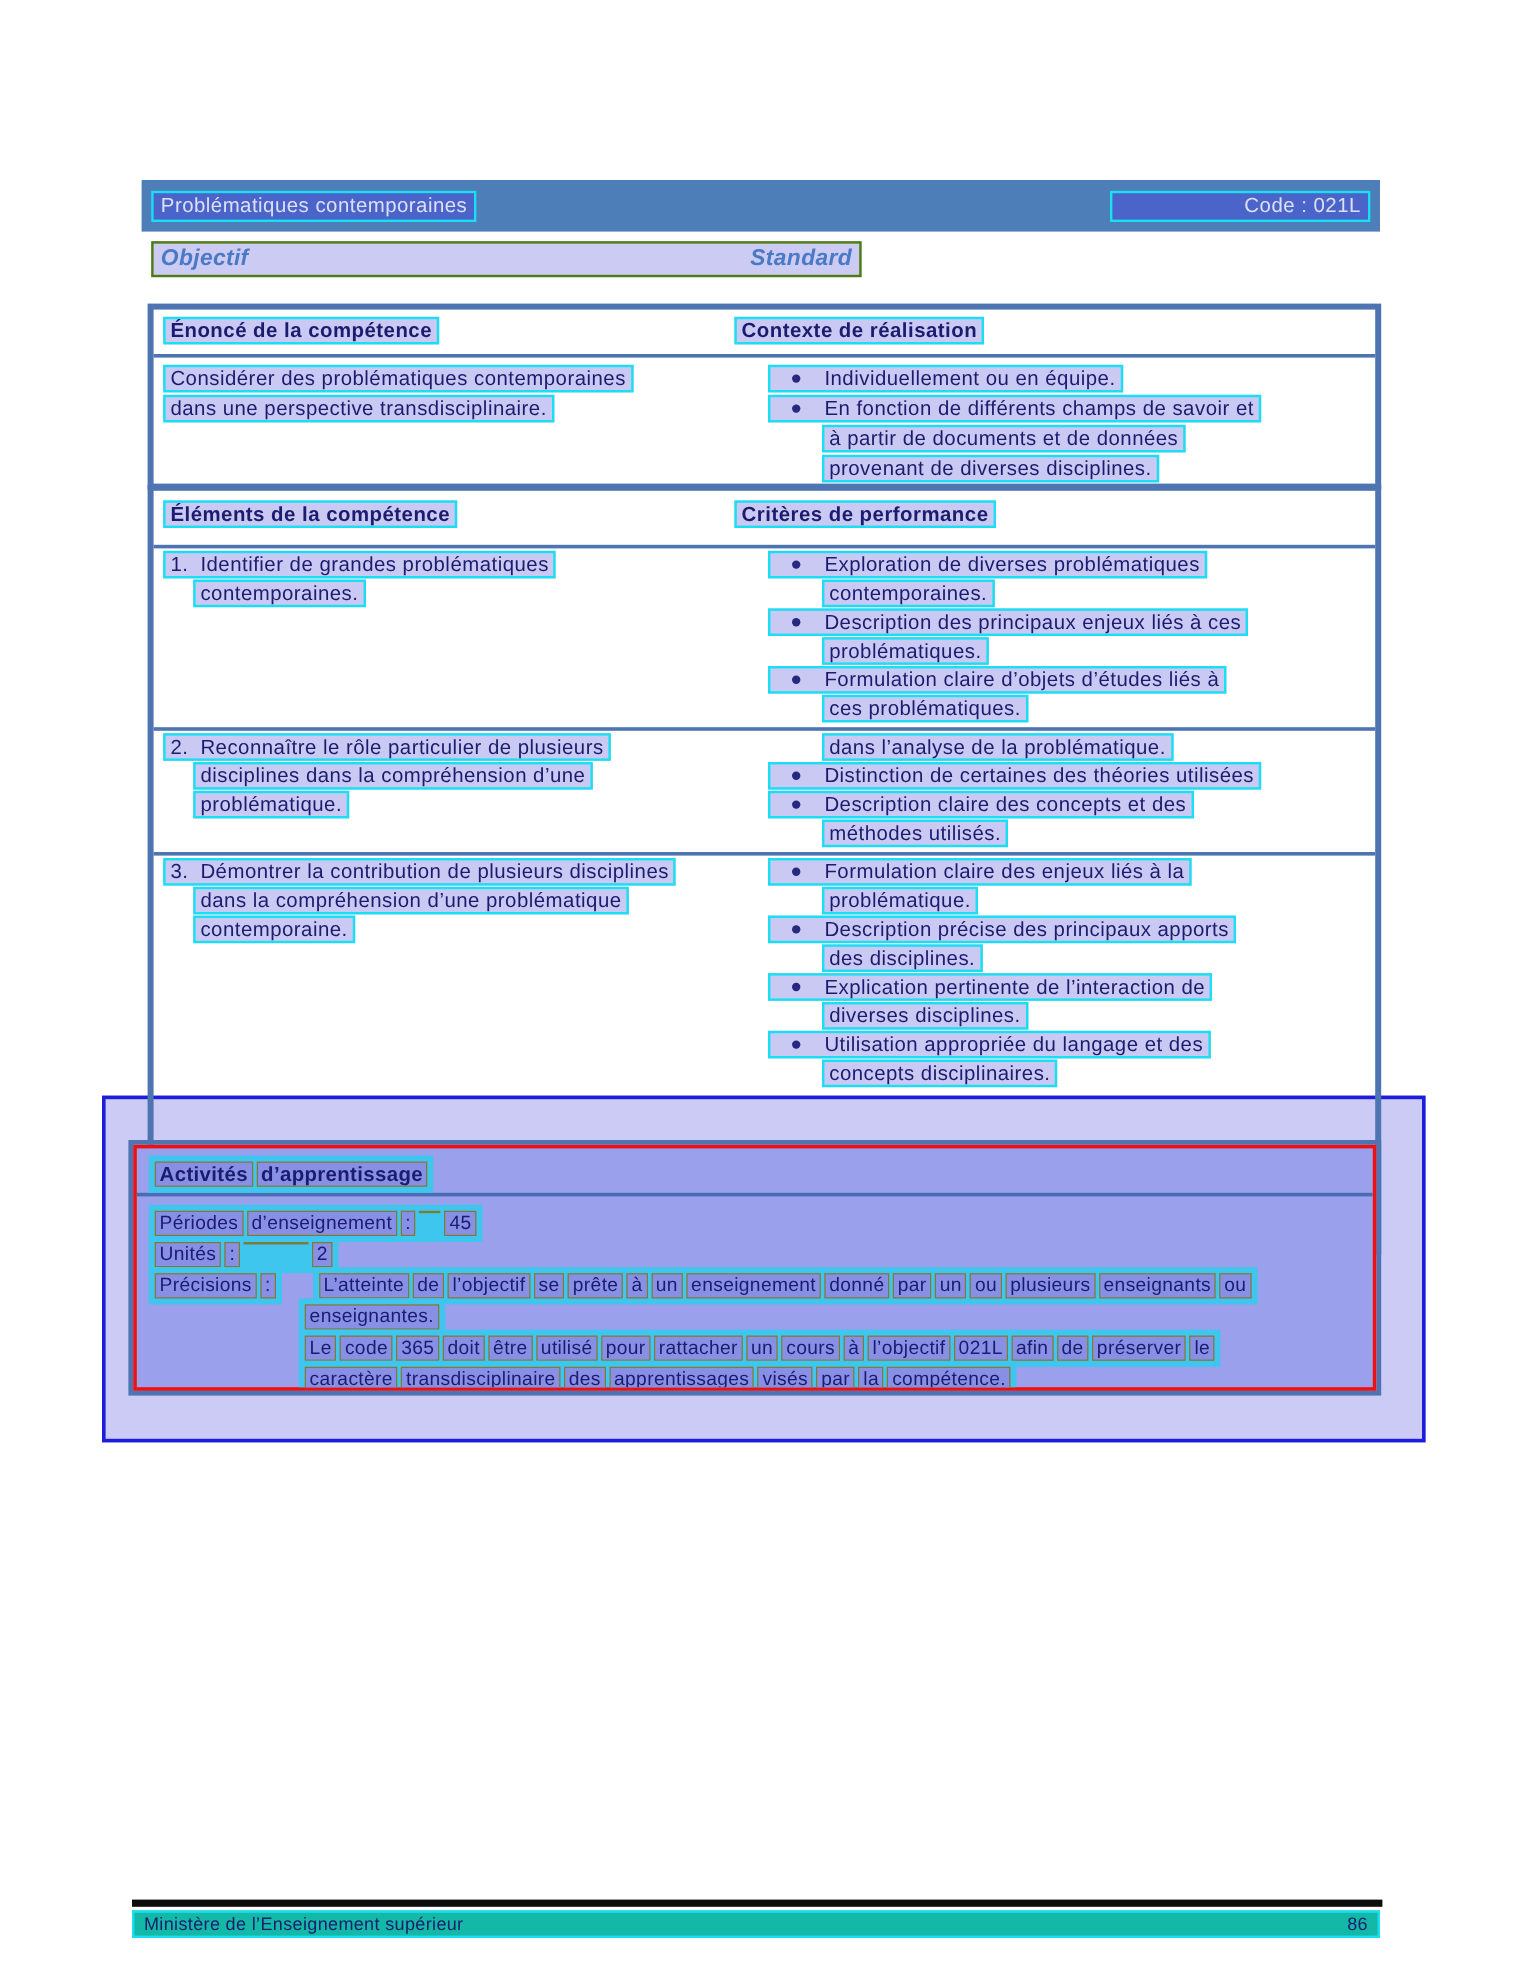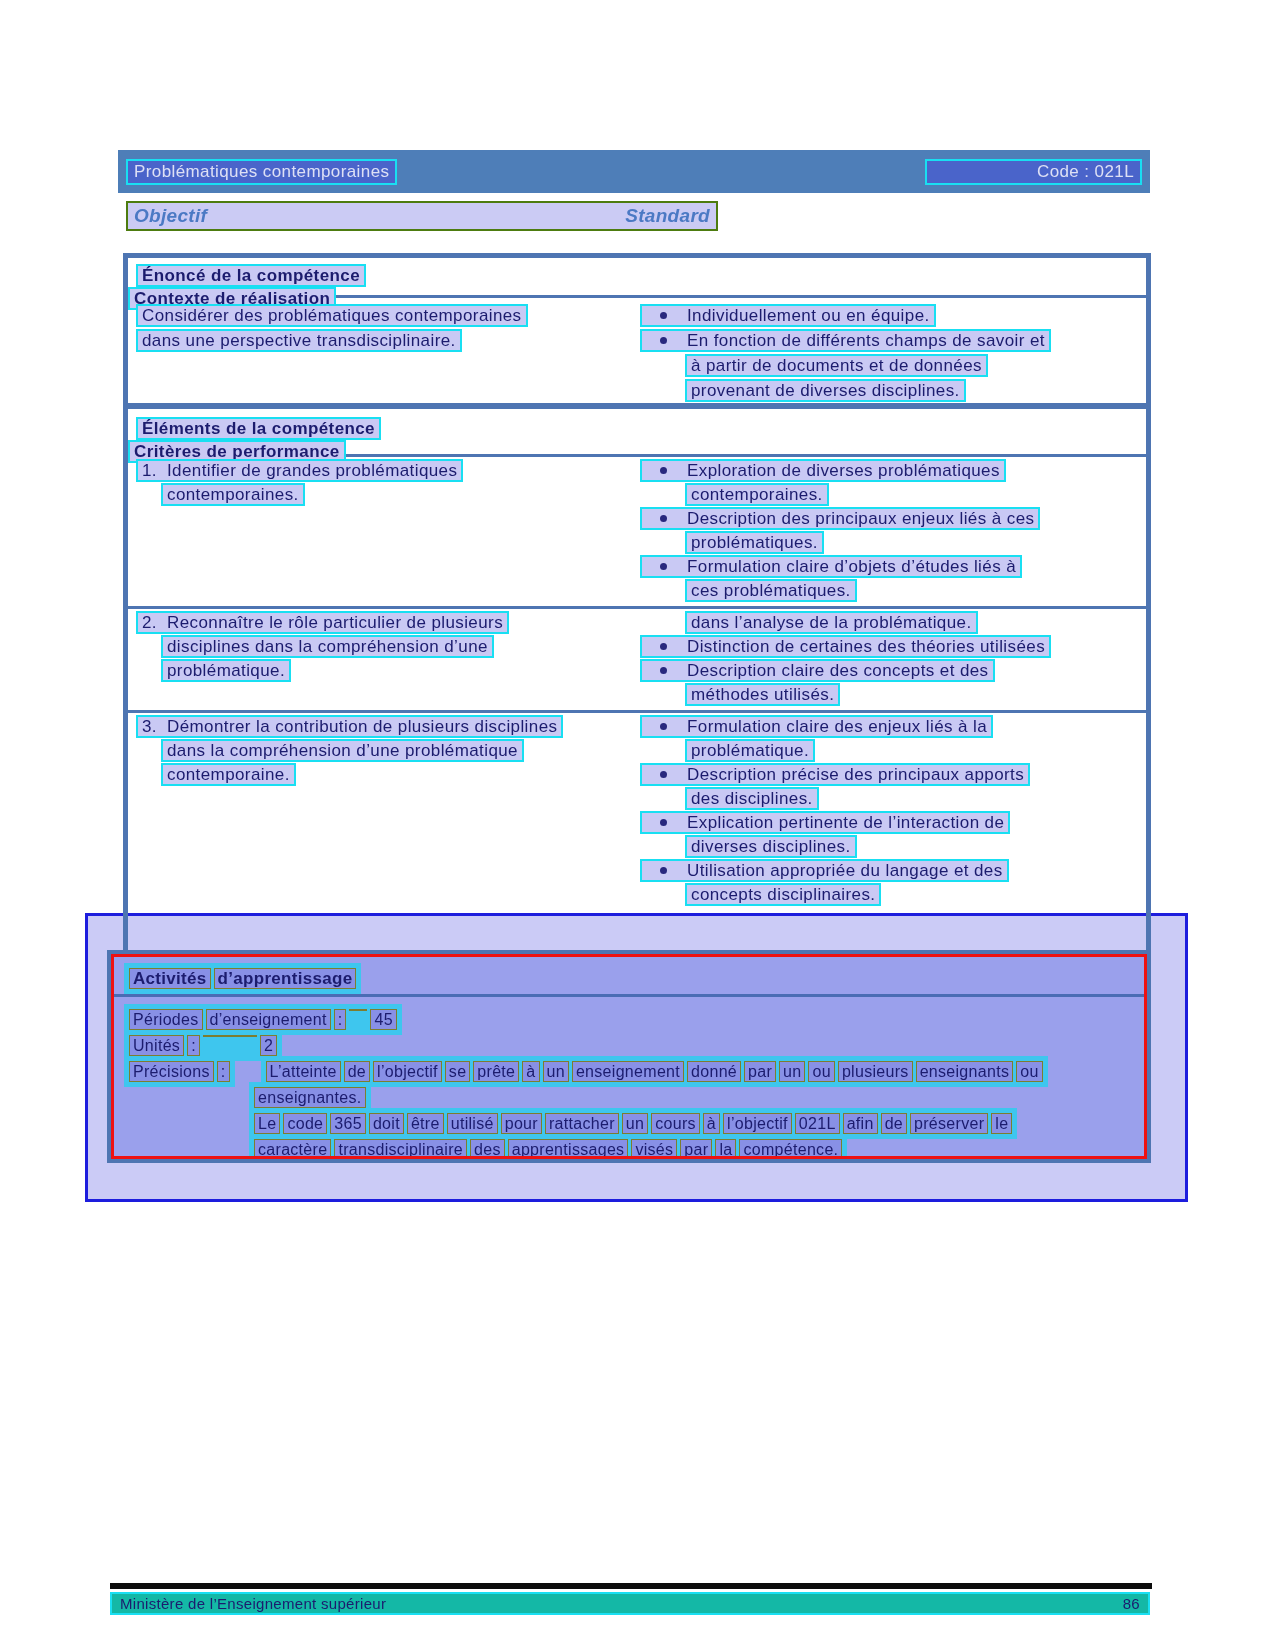--- a/index.html
+++ b/index.html
@@ -16,21 +16,21 @@
   
   .objbar{position:absolute;left:126px;top:201px;width:592px;height:30px;background:#cbcbf4;
           border:2px solid #4d7c0f;box-sizing:border-box;display:flex;justify-content:space-between;
           align-items:center;padding:0 6px;}
   .obj{font-style:italic;font-weight:bold;font-size:19px;color:#4b79c4;letter-spacing:.3px;}
 
   
   .tbl{position:absolute;left:123px;width:1028px;border:5px solid #4e75b2;box-sizing:border-box;background:transparent;}
   .t1{top:253px;height:155px;}
   .t2{top:404px;height:642px;z-index:3;}
-  .thead{display:flex;padding-top:8px;height:45px;box-sizing:border-box;flex-direction:column;}
+  .thead{display:flex;padding-top:8px;height:45px;box-sizing:border-box;}
   .t1 .thead{padding-top:6px;height:37px;}
   .thL{width:484px;padding-left:8px;box-sizing:border-box;}
   .thR{flex:1;}
   .tdiv{height:3px;background:#4e75b2;}
   .tbody{display:flex;padding-top:6px;}
   .cellL{width:484px;padding-left:8px;box-sizing:border-box;}
   .cellR{flex:1;}
   .row{display:flex;padding-top:2px;padding-bottom:3px;text-decoration:underline;}
 
   

